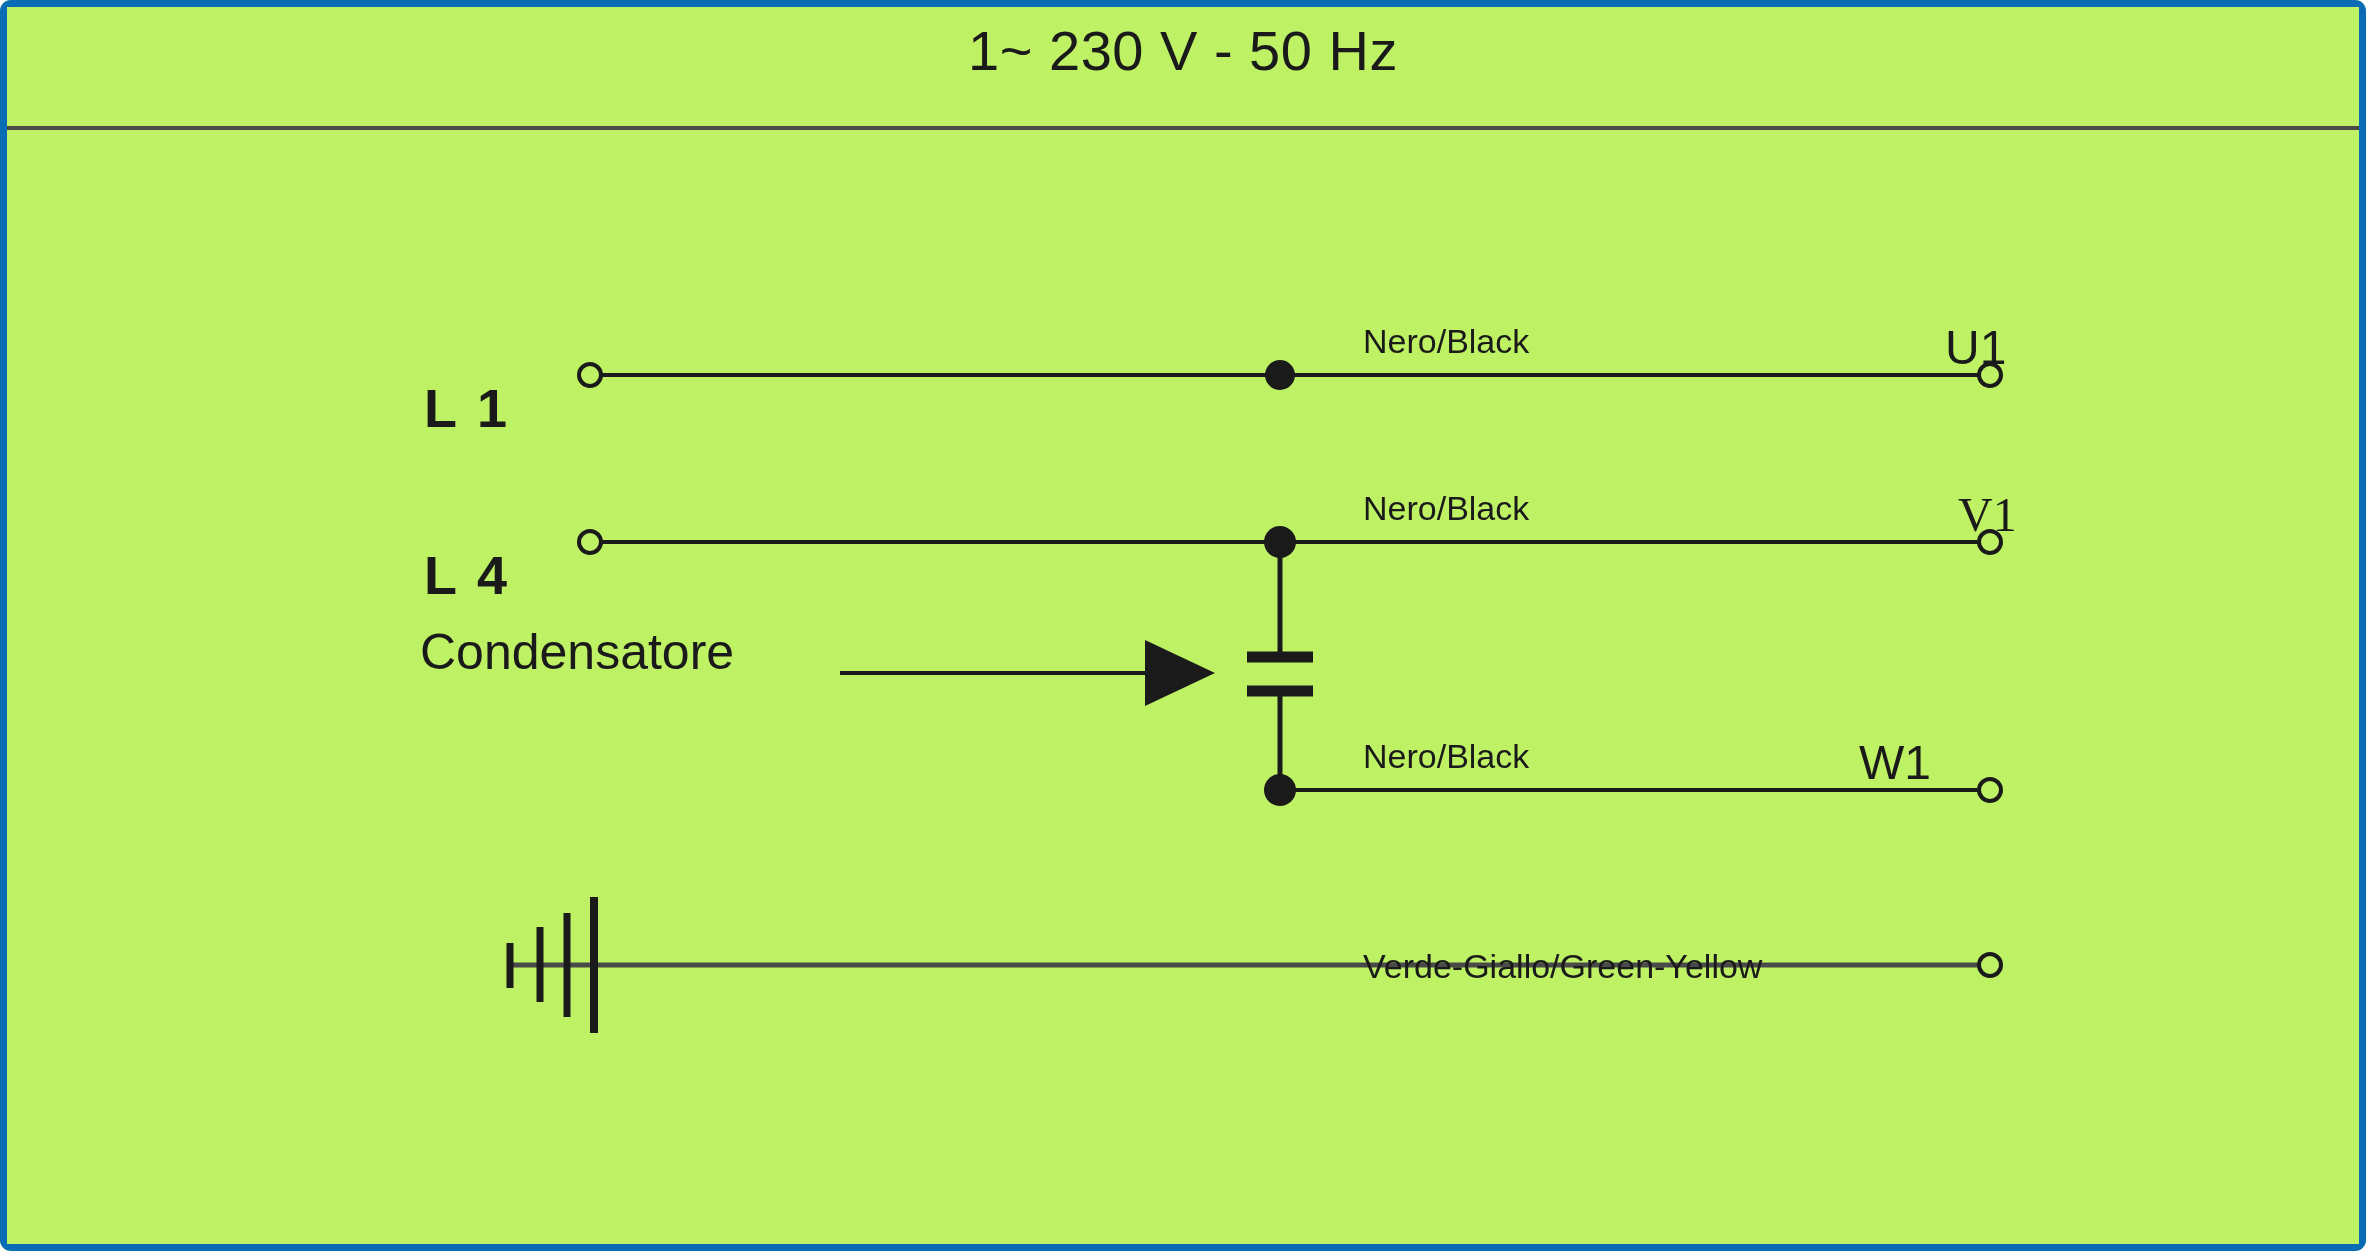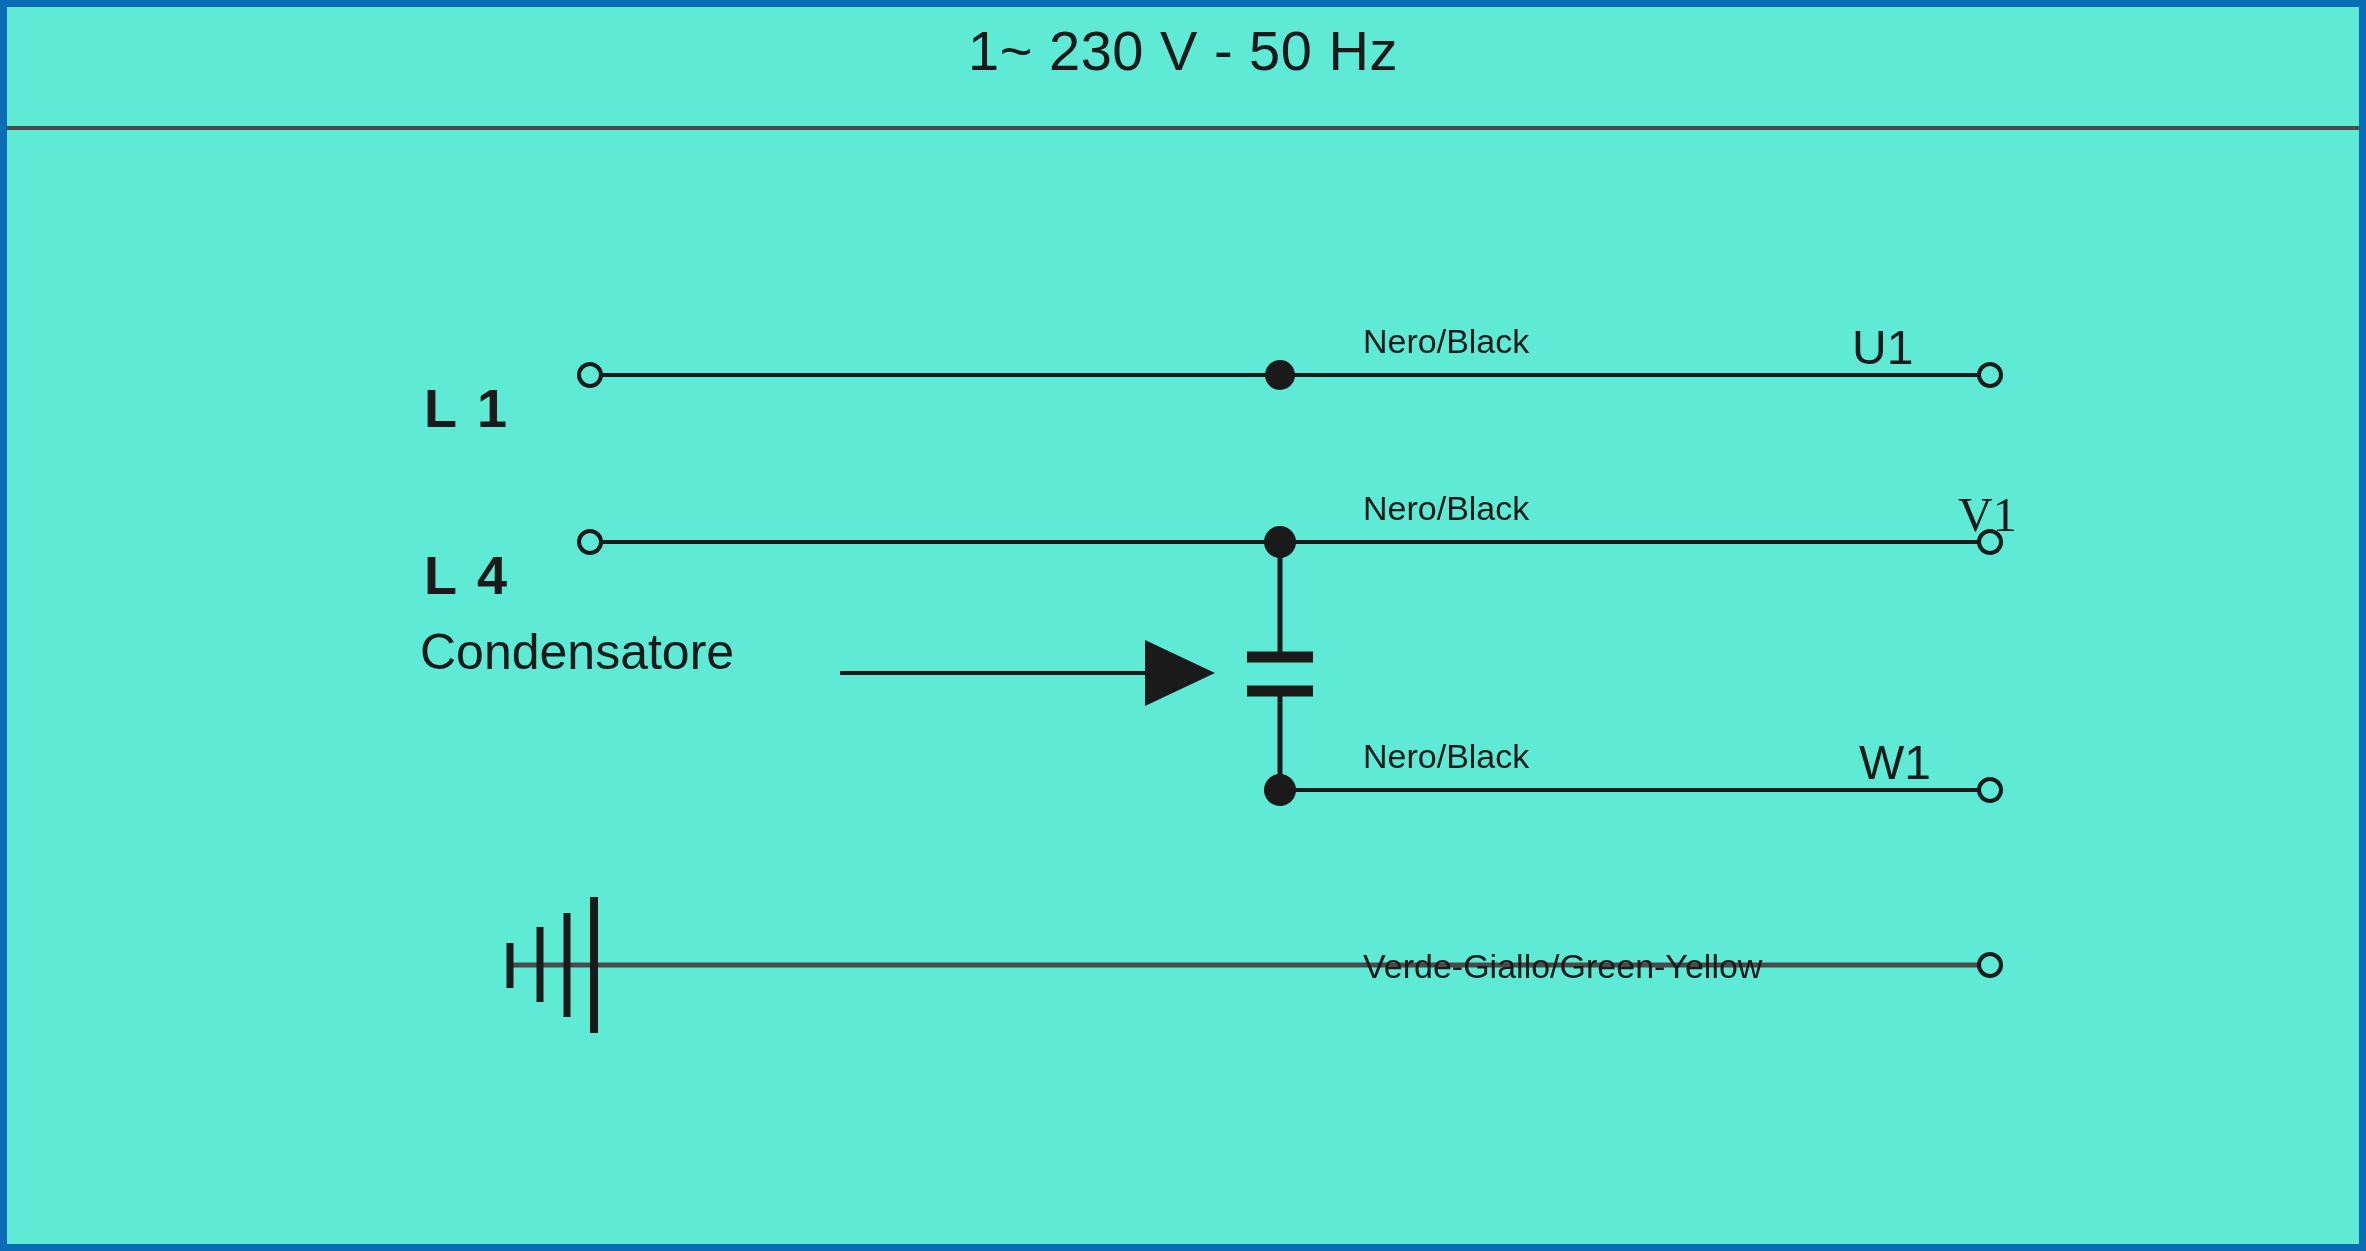--- a/index.html
+++ b/index.html
@@ -7,23 +7,24 @@
     padding: 0;
     background: #ffffff;
   }
   body {
     font-family: "Liberation Sans", sans-serif;
   }
   #canvas {
     position: relative;
     width: 2366px;
     height: 1251px;
-    background: #5eead4;
+    background: #bef264;
     box-sizing: border-box;
     overflow: hidden;
+    border-radius: 11px;
   }
   #frame-border {
     position: absolute;
     left: 0; top: 0;
     width: 2366px;
     height: 1251px;
     box-sizing: border-box;
     border: 7px solid #0a6cb4;
   }
   #title-separator {
@@ -122,21 +123,21 @@
     <circle cx="1990" cy="965" r="11" fill="none" stroke="#1a1a1a" stroke-width="4"></circle>
 
   </svg>
 
   <div class="phase-label" style="left:424px; top:345px;">L 1</div>
 
   <div class="phase-label" style="left:424px; top:512px;">L 4</div>
 
   <div class="wire-label" style="left:1363px; top:322px;">Nero/Black</div>
 
-  <div class="terminal-label" style="left:1852px; top:320px;">U1</div>
+  <div class="terminal-label" style="left:1945px; top:320px;">U1</div>
 
   <div class="wire-label" style="left:1363px; top:489px;">Nero/Black</div>
 
   <div class="terminal-label" style="left:1958px; top:487px;font-family:Liberation Serif, serif;">V1</div>
 
   <div class="wire-label" style="left:1363px; top:737px;">Nero/Black</div>
 
   <div class="terminal-label" style="left:1859px; top:735px;">W1</div>
 
   <div class="cap-caption" style="left:420px; top:622px;">Condensatore</div>

